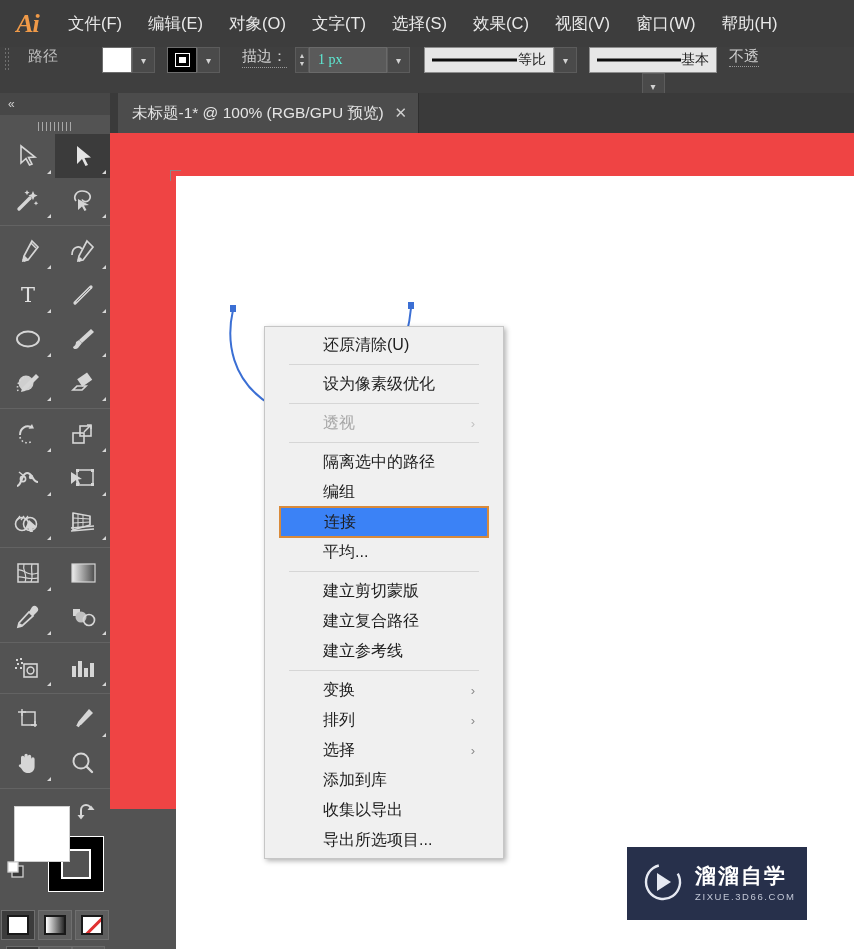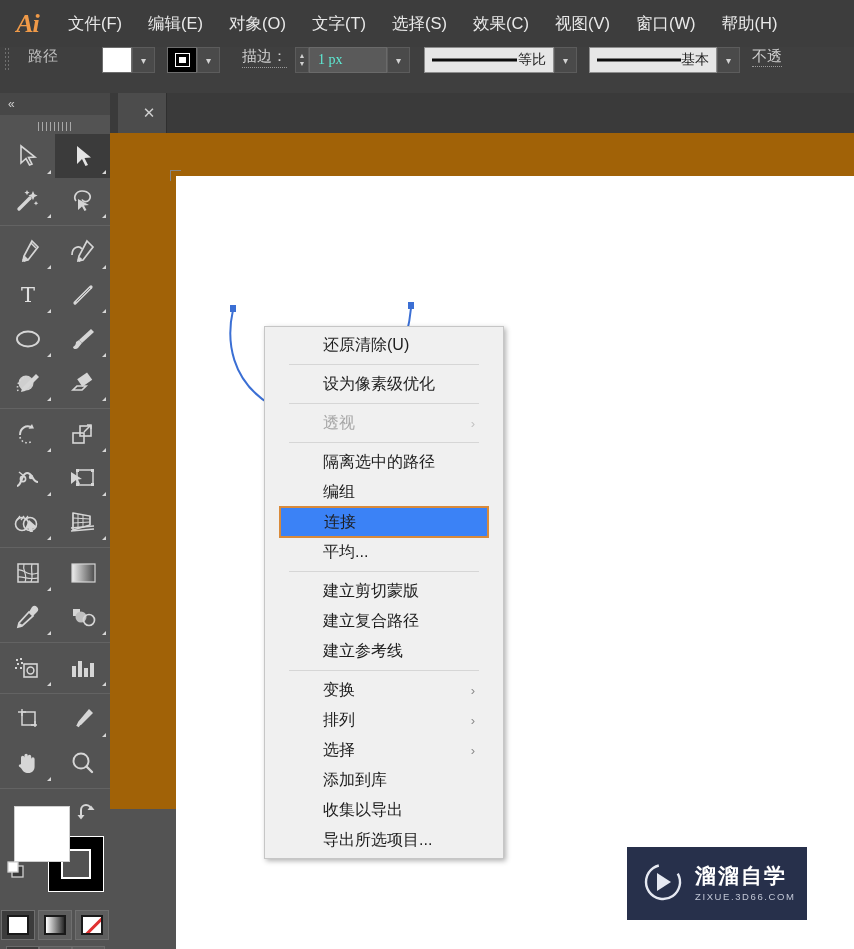--- a/index.html
+++ b/index.html
@@ -156,21 +156,21 @@
   }
   .draw-row{display:flex;justify-content:center;margin-top:6px;}
   .draw-box{
     width:33px;height:33px;display:flex;align-items:center;justify-content:center;
     background:#5b5b5b;border:1px solid #6b6b6b;box-sizing:border-box;cursor:pointer;
   }
   .draw-box.sel{background:#3c3c3c;}
 
   
   .canvas{
-    position:absolute;left:110px;top:133px;width:744px;height:676px;background:#a16207;
+    position:absolute;left:110px;top:133px;width:744px;height:676px;background:#ef4444;
   }
   .artboard{
     position:absolute;left:66px;top:43px;width:678px;height:773px;background:#fff;
   }
   .ab-corner{
     position:absolute;left:60px;top:37px;width:10px;height:10px;
     border-left:1px solid #888;border-top:1px solid #888;
   }
 
   
@@ -249,33 +249,34 @@
     </div>
 
     <div style="display:flex;align-items:center;margin-left:14px;">
       <div class="profile-box" style="width:130px">
         <span class="pline" style="width:85px"></span>
         <span>等比</span>
       </div>
       <div class="dd-btn">▾</div>
     </div>
 
-    <div style="display:flex;align-items:center;margin-left:12px;">
+    <div style="display:flex;align-items:center;margin-left:12px;flex-direction:column;">
       <div class="profile-box" style="width:128px">
         <span class="pline" style="width:84px"></span>
         <span>基本</span>
       </div>
       <div class="dd-btn">▾</div>
     </div>
 
     <div class="opacity-label">不透</div>
   </div>
 
   <div class="tabbar">
     <div class="doc-tab">
+      <span class="title">未标题-1* @ 100% (RGB/GPU 预览)</span>
       <span class="tab-close">✕</span>
     </div>
   </div>
 
   <div class="toolbar">
     <div class="tb-head">
       <span>«</span>
     </div>
     <div class="tb-grip"></div>
 

